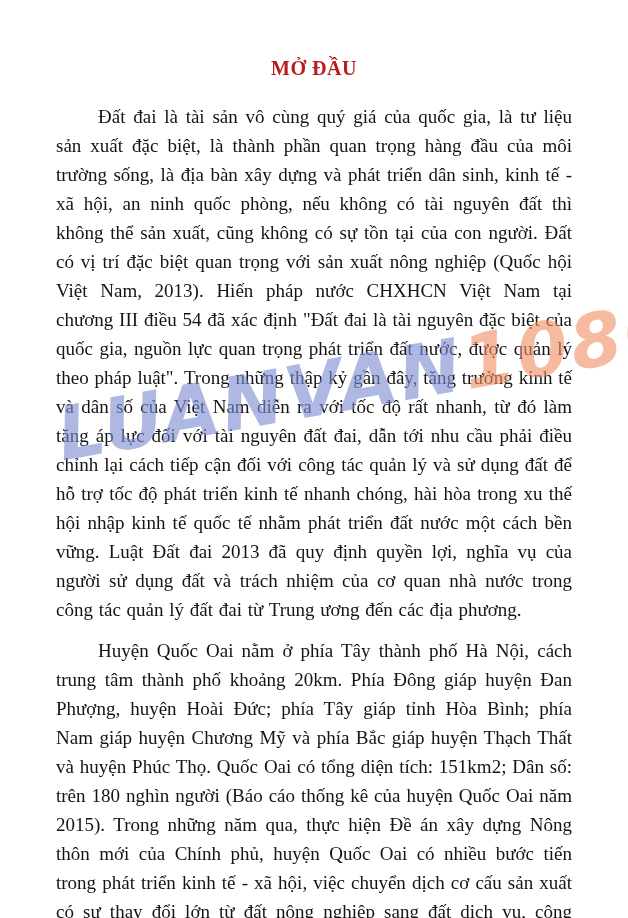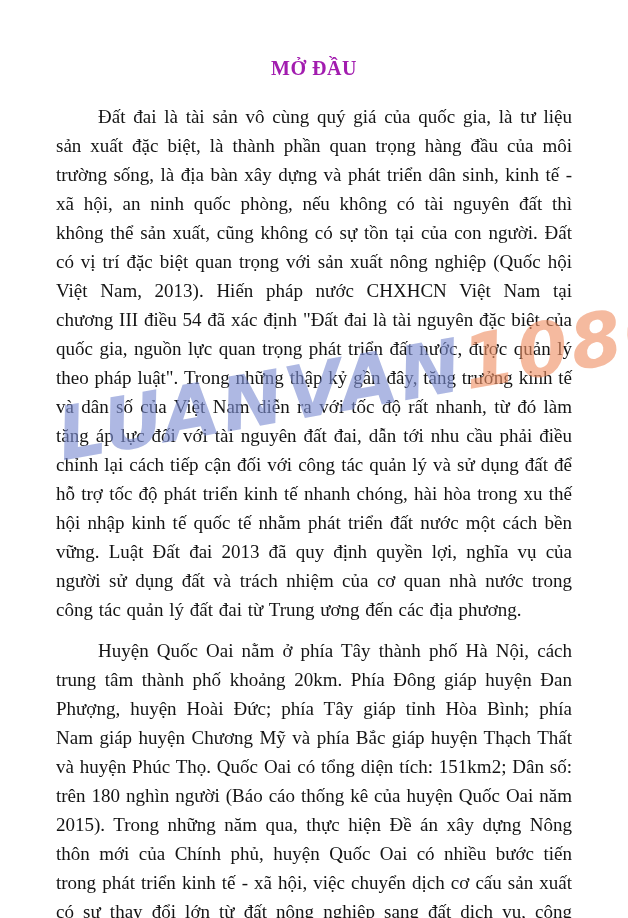--- a/index.html
+++ b/index.html
@@ -16,21 +16,21 @@
     font-family: "Liberation Serif", "DejaVu Serif", serif;
     color: #141414;
   }
   .doc-title {
     margin: 0;
     padding-top: 57px;
     text-align: center;
     font-size: 20px;
     font-weight: bold;
     letter-spacing: 0.5px;
-    color: #a21caf;
+    color: #b91c1c;
   }
   .content {
     position: absolute;
     left: 44px;
     right: 44px;
     top: 90px;
   }
   .para {
     margin: 12px;
     text-align: justify;

